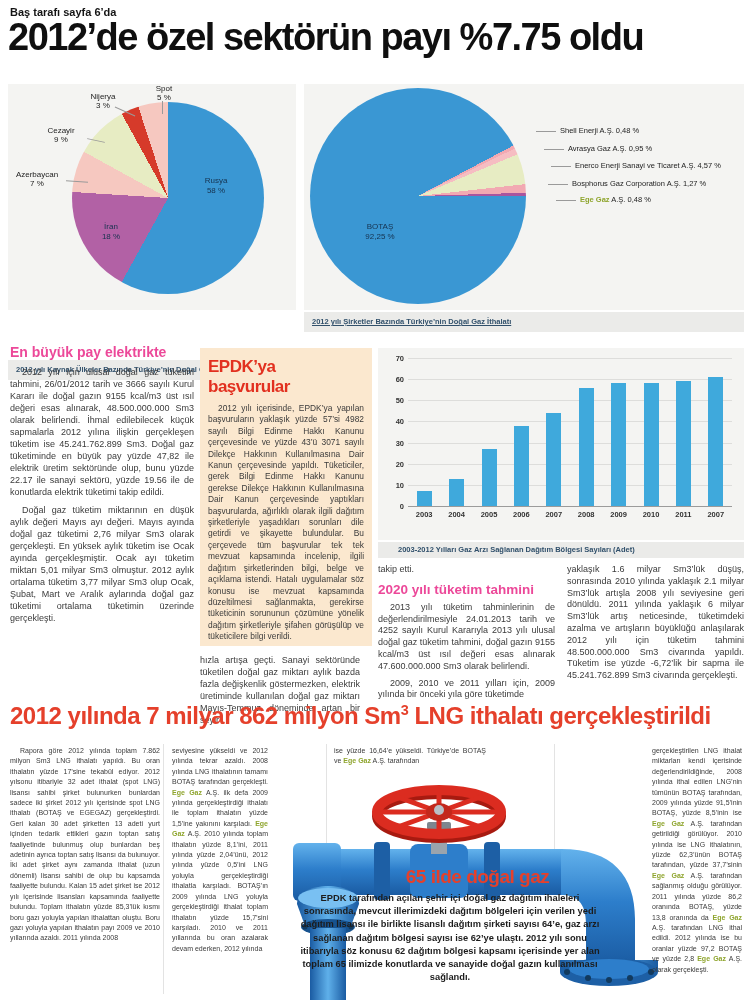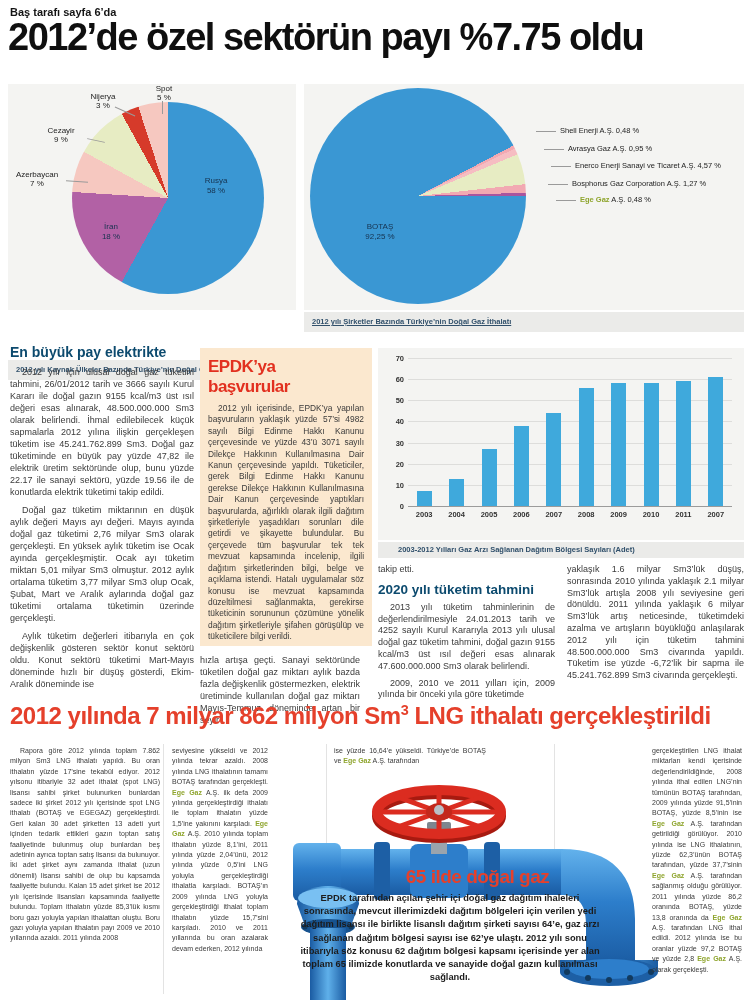--- a/index.html
+++ b/index.html
@@ -20,21 +20,21 @@
   .inlab{position:absolute;font-size:8px;line-height:10px;color:#16324f;text-align:center;}
   .lead{position:absolute;background:#9a9a9a;}
   .clab{position:absolute;font-size:7.5px;color:#222;white-space:nowrap;}
   .lead-h{display:inline-block;width:20px;height:1px;background:#9a9a9a;vertical-align:middle;margin-right:4px;}
   .strip{position:absolute;height:20px;background:#ebebe9;font-size:7.5px;font-weight:bold;
          color:#31506b;line-height:20px;padding-left:8px;box-sizing:border-box;}
   .strip-left{left:8px;top:312px;width:288px;margin-top:48px;}
   .strip-right{left:304px;top:312px;width:440px;text-decoration:underline;}
   
   .colA{position:absolute;left:10px;top:344px;width:184px;}
-  .colA h3,.f-col h3{margin:0 0 6px 0;font-size:14px;color:#0c4a6e;}
+  .colA h3,.f-col h3{margin:0 0 6px 0;font-size:14px;color:#ec4899;}
   .body-p{font-size:9px;line-height:12px;text-align:justify;margin:0 0 6px 0;text-indent:12px;}
   .colB{position:absolute;left:200px;top:348px;width:172px;}
   .epdk-box{background:#fbe8cf;padding:9px 8px;box-sizing:border-box;width:172px;height:298px;}
   .epdk-box h2{margin:0 12px 6px 0;font-size:17px;color:#e2301f;letter-spacing:-0.5px;}
   .epdk-box p{font-size:8.4px;line-height:11.4px;text-align:justify;margin:0;text-indent:10px;}
   .cont-p{font-size:9px;line-height:12px;text-align:justify;margin:8px 12px 0 0;}
   .chart-col{position:absolute;left:378px;top:348px;width:366px;}
   .bar-panel{position:relative;width:366px;height:192px;background:#f4f4f2;}
   .bar-plot{position:absolute;left:30px;top:10px;width:324px;height:148px;}
   .grid{position:absolute;left:0;right:0;height:1px;background:#dddddb;}
@@ -114,21 +114,20 @@
     <div class="clab" style="left:252px;top:111px;"><span class="lead-h"></span><span><span class="ege">Ege Gaz</span><span> A.Ş. 0,48 %</span></span></div>
   </section>
 
   <div class="strip strip-left">2012 yılı Kaynak Ülkeler Bazında Türkiye’nin Doğal Gaz İthalatı</div>
   <div class="strip strip-right">2012 yılı Şirketler Bazında Türkiye’nin Doğal Gaz İthalatı</div>
 
   <section class="colA">
     <h3>En büyük pay elektrikte</h3>
     <p class="body-p">2012 yılı için ulusal doğal gaz tüketim tahmini, 26/01/2012 tarih ve 3666 sayılı Kurul Kararı ile doğal gazın 9155 kcal/m3 üst ısıl değeri esas alınarak, 48.500.000.000 Sm3 olarak belirlendi. İhmal edilebilecek küçük sapmalarla 2012 yılına ilişkin gerçekleşen tüketim ise 45.241.762.899 Sm3. Doğal gaz tüketiminde en büyük pay yüzde 47,82 ile elektrik üretim sektöründe olup, bunu yüzde 22.17 ile sanayi sektörü, yüzde 19.56 ile de konutlarda elektrik tüketimi takip edildi.</p>
     <p class="body-p">Doğal gaz tüketim miktarının en düşük aylık değeri Mayıs ayı değeri. Mayıs ayında doğal gaz tüketimi 2,76 milyar Sm3 olarak gerçekleşti. En yüksek aylık tüketim ise Ocak ayında gerçekleşmiştir. Ocak ayı tüketim miktarı 5,01 milyar Sm3 olmuştur. 2012 aylık ortalama tüketim 3,77 milyar Sm3 olup Ocak, Şubat, Mart ve Aralık aylarında doğal gaz tüketimi ortalama tüketimin üzerinde gerçekleşti.</p>
-    <p class="body-p">Aylık tüketim değerleri itibarıyla en çok değişkenlik gösteren sektör konut sektörü oldu. Konut sektörü tüketimi Mart-Mayıs döneminde hızlı bir düşüş gösterdi, Ekim-Aralık döneminde ise</p>
   </section>
 
   <section class="colB">
     <div class="epdk-box">
       <h2>EPDK’ya başvurular</h2>
       <p>2012 yılı içerisinde, EPDK’ya yapılan başvuruların yaklaşık yüzde 57’si 4982 sayılı Bilgi Edinme Hakkı Kanunu çerçevesinde ve yüzde 43’ü 3071 sayılı Dilekçe Hakkının Kullanılmasına Dair Kanun çerçevesinde yapıldı. Tüketiciler, gerek Bilgi Edinme Hakkı Kanunu gerekse Dilekçe Hakkının Kullanılmasına Dair Kanun çerçevesinde yaptıkları başvurularda, ağırlıklı olarak ilgili dağıtım şirketleriyle yaşadıkları sorunları dile getirdi ve şikayette bulundular. Bu çerçevede tüm başvurular tek tek mevzuat kapsamında incelenip, ilgili dağıtım şirketlerinden bilgi, belge ve açıklama istendi. Hatalı uygulamalar söz konusu ise mevzuat kapsamında düzeltilmesi sağlanmakta, gerekirse tüketicinin sorununun çözümüne yönelik dağıtım şirketleriyle şifahen görüşülüp ve tüketicilere bilgi verildi.</p>
     </div>
     <p class="cont-p">hızla artışa geçti. Sanayi sektöründe tüketilen doğal gaz miktarı aylık bazda fazla değişkenlik göstermezken, elektrik üretiminde kullanılan doğal gaz miktarı Mayıs-Temmuz döneminde artan bir seyir</p>
   </section>
 

